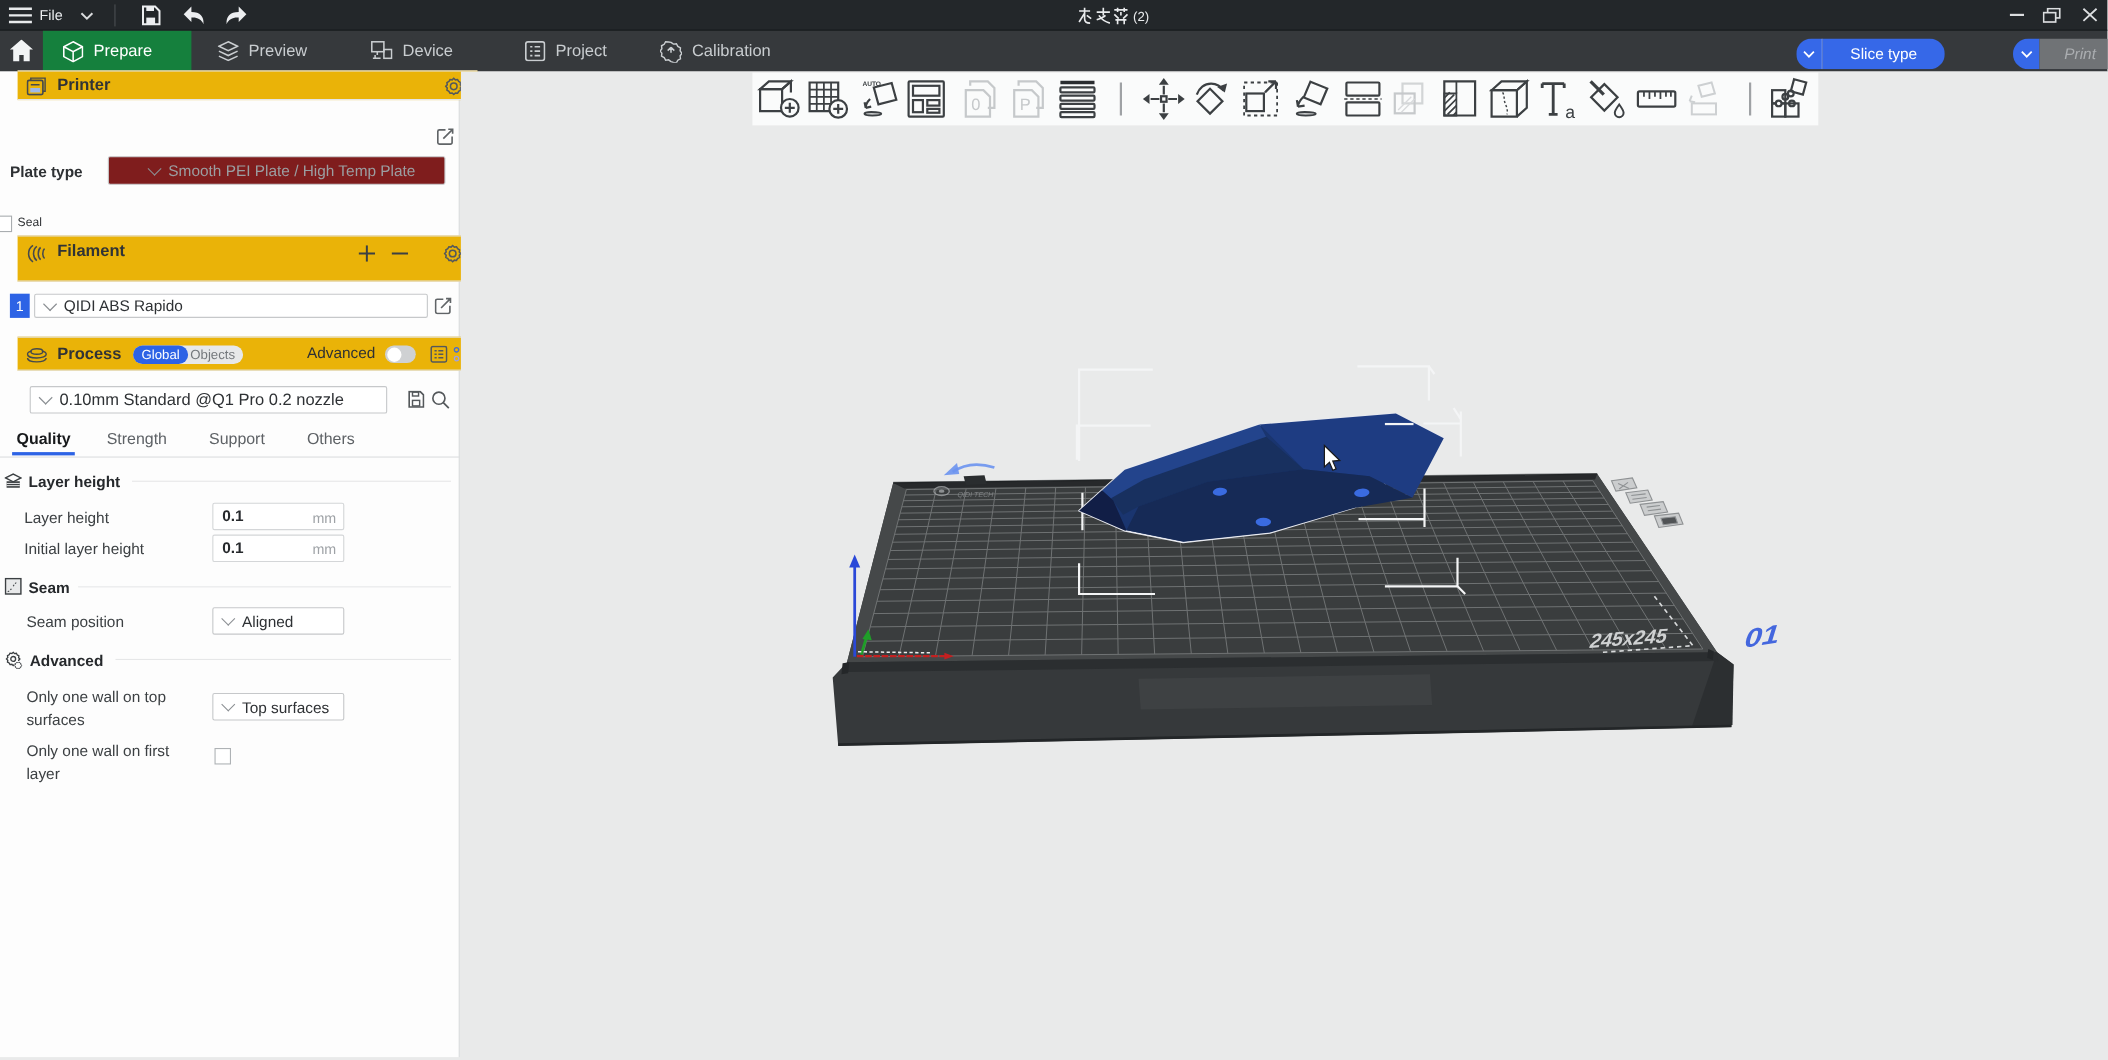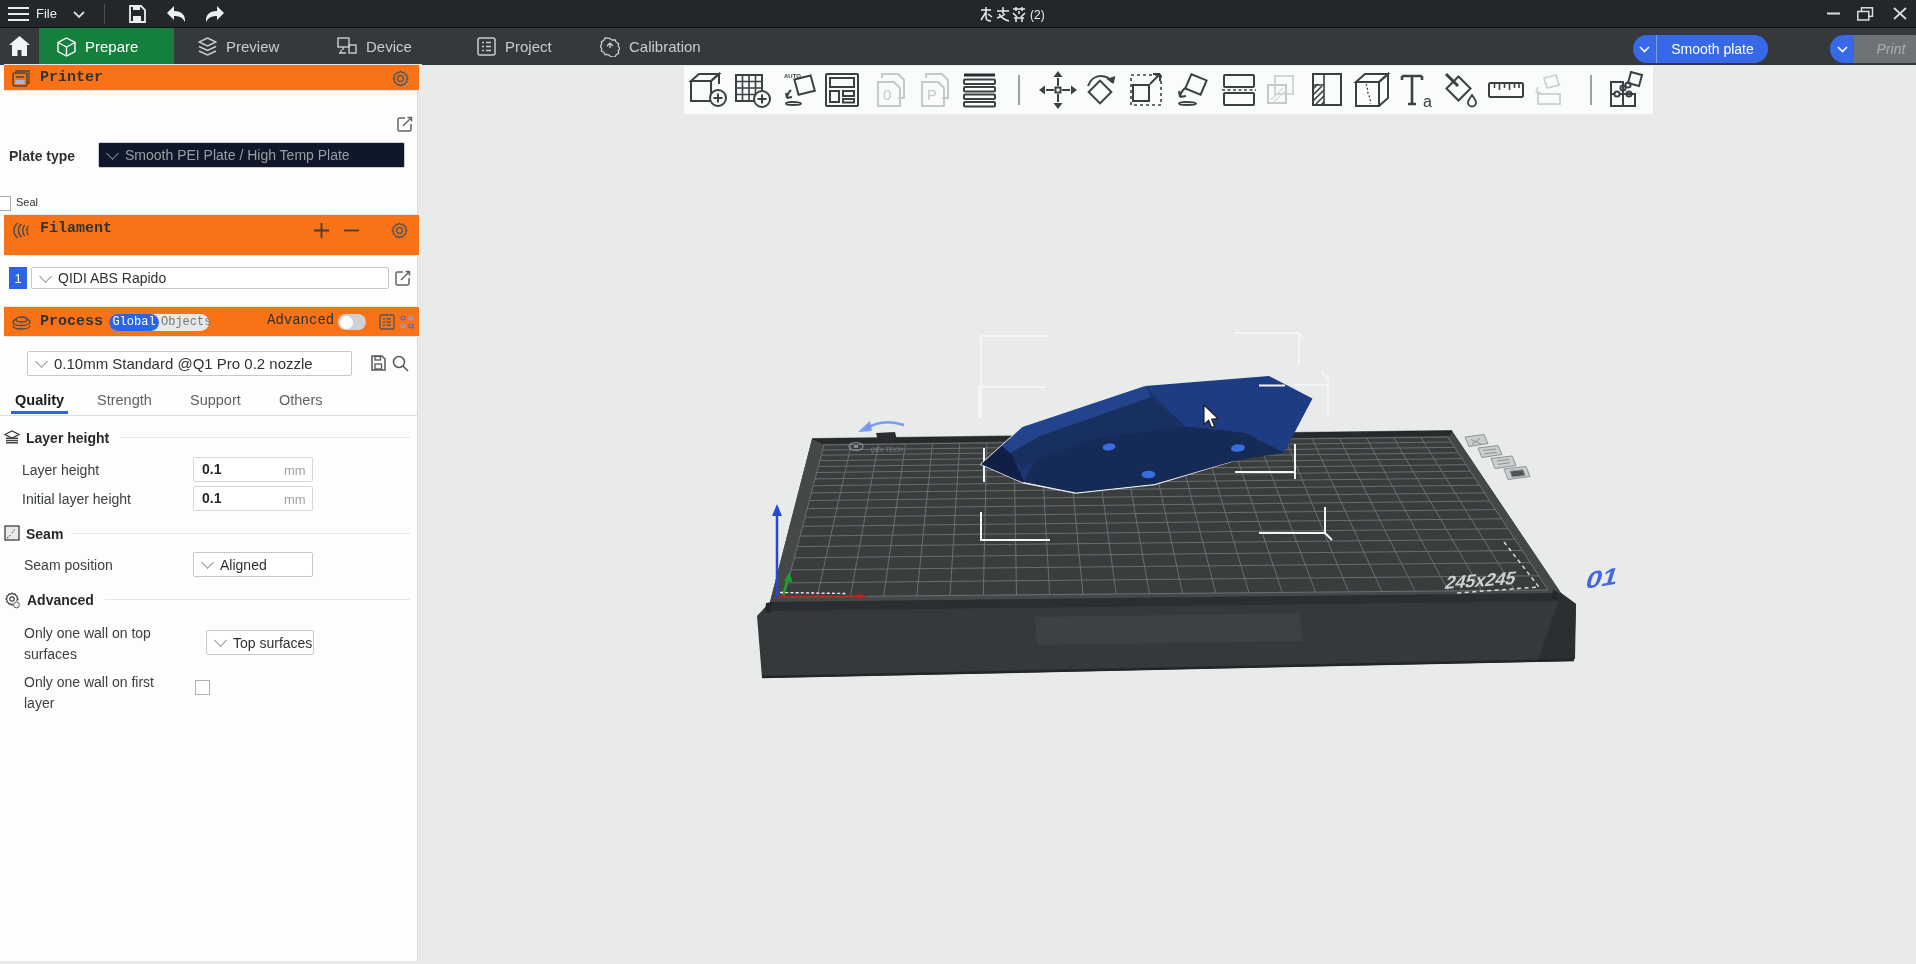--- a/index.html
+++ b/index.html
@@ -10,21 +10,21 @@
 #titlebar { position:absolute; left:0; top:0; width:1916px; height:28px; background:#23272a; border-bottom:1px solid #101214; }
 #navbar { position:absolute; left:0; top:28px; width:1916px; height:37px; background:#36393c; }
 .navtab { position:absolute; top:0; height:37px; display:flex; align-items:center; color:#c9cdd0; font-size:15px; }
 .navtab svg { margin-right:9px; }
 #tab-prepare { left:39px; width:135px; background:#15803d; color:#fff; justify-content:center; }
 
 .pillbtn { position:absolute; top:7px; height:28px; border-radius:14px; overflow:hidden; display:flex; }
 .pill-arrow { width:24px; height:28px; background:#3668e8; display:flex; align-items:center; justify-content:center; }
 
 #leftpanel { position:absolute; left:0; top:65px; width:418px; height:896px; background:#fdfdfd; border-right:1px solid #d8dadb; }
-.sechdr { position:absolute; left:4px; width:418px; background:#f97316; border-top:1px solid #e4e5e5; border-bottom:1px solid #e4e5e5;font-family:Liberation Mono, monospace; }
+.sechdr { position:absolute; left:16px; width:418px; background:#eab308; border-top:1px solid #e4e5e5; border-bottom:1px solid #e4e5e5; }
 .sechdr .t { position:absolute; left:36px; font-size:15px; font-weight:bold; color:#303336; }
 .selbox { position:absolute; background:#fff; border:1px solid #c6c8ca; border-radius:2px; display:flex; align-items:center; color:#2e3134; font-size:14px; }
 .chev { display:inline-block; width:9px; height:9px; border-left:1.6px solid #8b8f93; border-bottom:1.6px solid #8b8f93; transform:rotate(-45deg); margin:0 8px 4px 9px; flex:0 0 auto; }
 .lbl { position:absolute; color:#3c4043; font-size:14px; }
 .inpbox { position:absolute; background:#fff; border:1px solid #d4d6d8; border-radius:2px; }
 .unit { position:absolute; color:#9ea2a6; font-size:13px; }
 .ghdr { position:absolute; font-size:14px; font-weight:bold; color:#26292c; }
 .gline { position:absolute; height:1px; background:#e6e7e8; }
 
 #viewport { position:absolute; left:419px; top:65px; width:1497px; height:896px; background:#e9eaea; }
@@ -114,21 +114,21 @@
       </svg>
     <span>Calibration</span>
   </div>
 
   <div class="pillbtn" style="left:1633px;width:135px;">
     <div class="pill-arrow" style="border-right:1px solid rgba(255,255,255,.35)">
         <svg width="11" height="7" viewBox="0 0 11 7">
           <path d="M1 1l4.5 4.5L10 1" stroke="#fff" stroke-width="1.6" fill="none"></path>
         </svg>
       </div>
-    <div style="flex:1;background:#3668e8;color:#fff;font-size:14px;display:flex;align-items:center;justify-content:center;">Smooth plate</div>
+    <div style="flex:1;background:#3668e8;color:#fff;font-size:14px;display:flex;align-items:center;justify-content:center;">Slice type</div>
   </div>
   <div class="pillbtn" style="left:1830px;width:98px;font-style:italic;">
     <div class="pill-arrow">
         <svg width="11" height="7" viewBox="0 0 11 7">
           <path d="M1 1l4.5 4.5L10 1" stroke="#fff" stroke-width="1.6" fill="none"></path>
         </svg>
       </div>
     <div style="flex:1;background:#707376;color:#abaeb1;font-size:14px;display:flex;align-items:center;justify-content:center;">Print</div>
   </div>
 </div>
@@ -147,21 +147,21 @@
         <circle cx="8.5" cy="8.5" r="3" fill="none" stroke="#54585b" stroke-width="1.4"></circle>
       </svg>
   </div>
 
   <svg class="abs" style="left:397px;top:51px" width="16" height="16" viewBox="0 0 16 16">
       <path d="M14 8v5.5a1.5 1.5 0 0 1-1.5 1.5h-10A1.5 1.5 0 0 1 1 13.5v-10A1.5 1.5 0 0 1 2.5 2H8" fill="none" stroke="#606467" stroke-width="1.5"></path>
       <path d="M6 10L14 2M10.5 1.5h4v4" fill="none" stroke="#606467" stroke-width="1.5"></path>
     </svg>
 
   <div class="lbl" style="left:9px;top:83px;font-weight:bold;color:#2e3134;">Plate type</div>
-  <div class="selbox" style="left:98px;top:77px;width:307px;height:26px;background:#0f172a;border-color:#c9cbcd;color:#9b9ea1;">
+  <div class="selbox" style="left:98px;top:77px;width:307px;height:26px;background:#7f1d1d;border-color:#c9cbcd;color:#9b9ea1;padding-left:28px;">
       <span class="chev"></span>
       <span>Smooth PEI Plate / High Temp Plate</span>
     </div>
 
   <div class="abs" style="left:-4px;top:131px;width:15px;height:15px;border:1px solid #a9adb0;background:#fff;"></div>
   <div class="lbl" style="left:16px;top:131px;font-size:11px;color:#303336;">Seal</div>
 
   <div class="sechdr" style="top:149px;height:42px;padding-left:26px;">
     <svg class="abs" style="left:8px;top:7px" width="19" height="17" viewBox="0 0 19 17">
         <path d="M6 1C3 3 2 5.5 2 8.5S3 14 6 16M9.5 2c-2 1.5-3 3.5-3 6.5s1 5 3 6.5M13 3c-1.5 1-2.2 3-2.2 5.5s.7 4.5 2.2 5.5M16.5 4c-1 .8-1.6 2.3-1.6 4.5s.6 3.7 1.6 4.5" fill="none" stroke="#45494c" stroke-width="1.4"></path>
@@ -267,21 +267,21 @@
 
   <svg class="abs" style="left:3px;top:526px" width="18" height="18" viewBox="0 0 18 18">
       <path d="M9 2l1.2 1.2 1.7-.3.8 1.5 1.5.8-.3 1.7L15.1 8l-1.2 1.2.3 1.7-1.5.8-.8 1.5-1.7-.3L9 14.1 7.8 12.9l-1.7.3-.8-1.5-1.5-.8.3-1.7L2.9 8l1.2-1.2-.3-1.7 1.5-.8.8-1.5 1.7.3z" fill="none" stroke="#3c4043" stroke-width="1.2"></path>
       <circle cx="9" cy="8" r="2.2" fill="none" stroke="#3c4043" stroke-width="1.2"></circle>
       <circle cx="13.5" cy="13.5" r="3.5" fill="#fdfdfd"></circle>
       <path d="M13.5 10.8l.6.6.9-.15.4.8.8.4-.15.9.6.6-.6.6.15.9-.8.4-.4.8-.9-.15-.6.6-.6-.6-.9.15-.4-.8-.8-.4.15-.9-.6-.6.6-.6-.15-.9.8-.4.4-.8.9.15z" fill="none" stroke="#3c4043" stroke-width="0.9"></path>
     </svg>
   <div class="ghdr" style="left:27px;top:527px;">Advanced</div>
   <div class="gline" style="left:105px;top:534px;width:305px;"></div>
   <div class="lbl" style="left:24px;top:558px;line-height:21px;">Only one wall on top<br>surfaces</div>
-  <div class="selbox" style="left:193px;top:565px;width:108px;height:25px;margin-left:13px;">
+  <div class="selbox" style="left:193px;top:565px;width:120px;height:25px;">
       <span class="chev"></span>
       <span>Top surfaces</span>
     </div>
   <div class="lbl" style="left:24px;top:607px;line-height:21px;">Only one wall on first<br>layer</div>
   <div class="abs" style="left:195px;top:615px;width:15px;height:15px;border:1px solid #aeb2b5;background:#fff;"></div>
 </div>
 
 <div id="viewport">
 <div id="toolbar">
 

